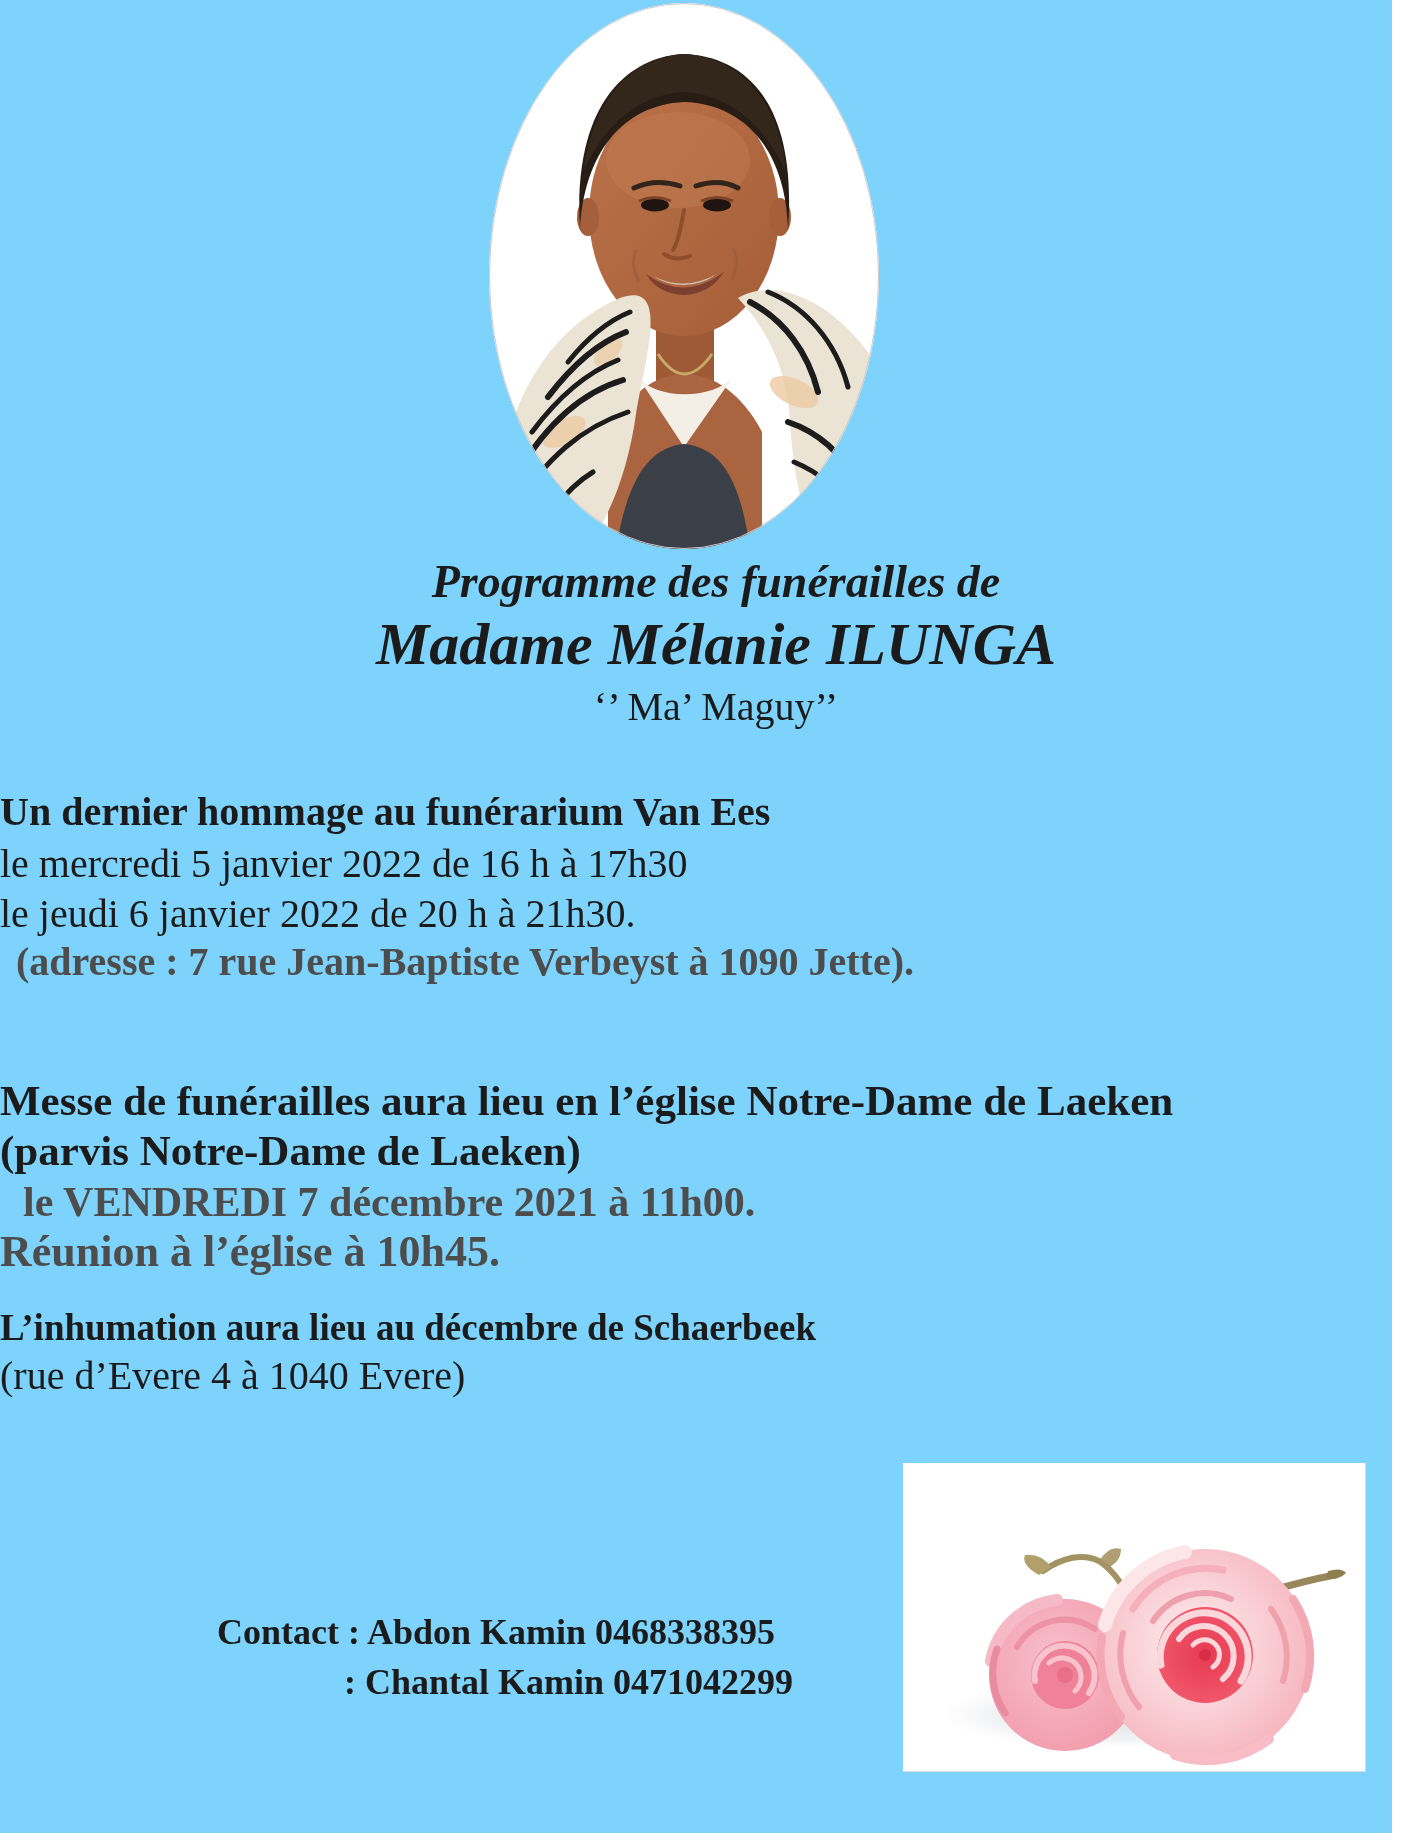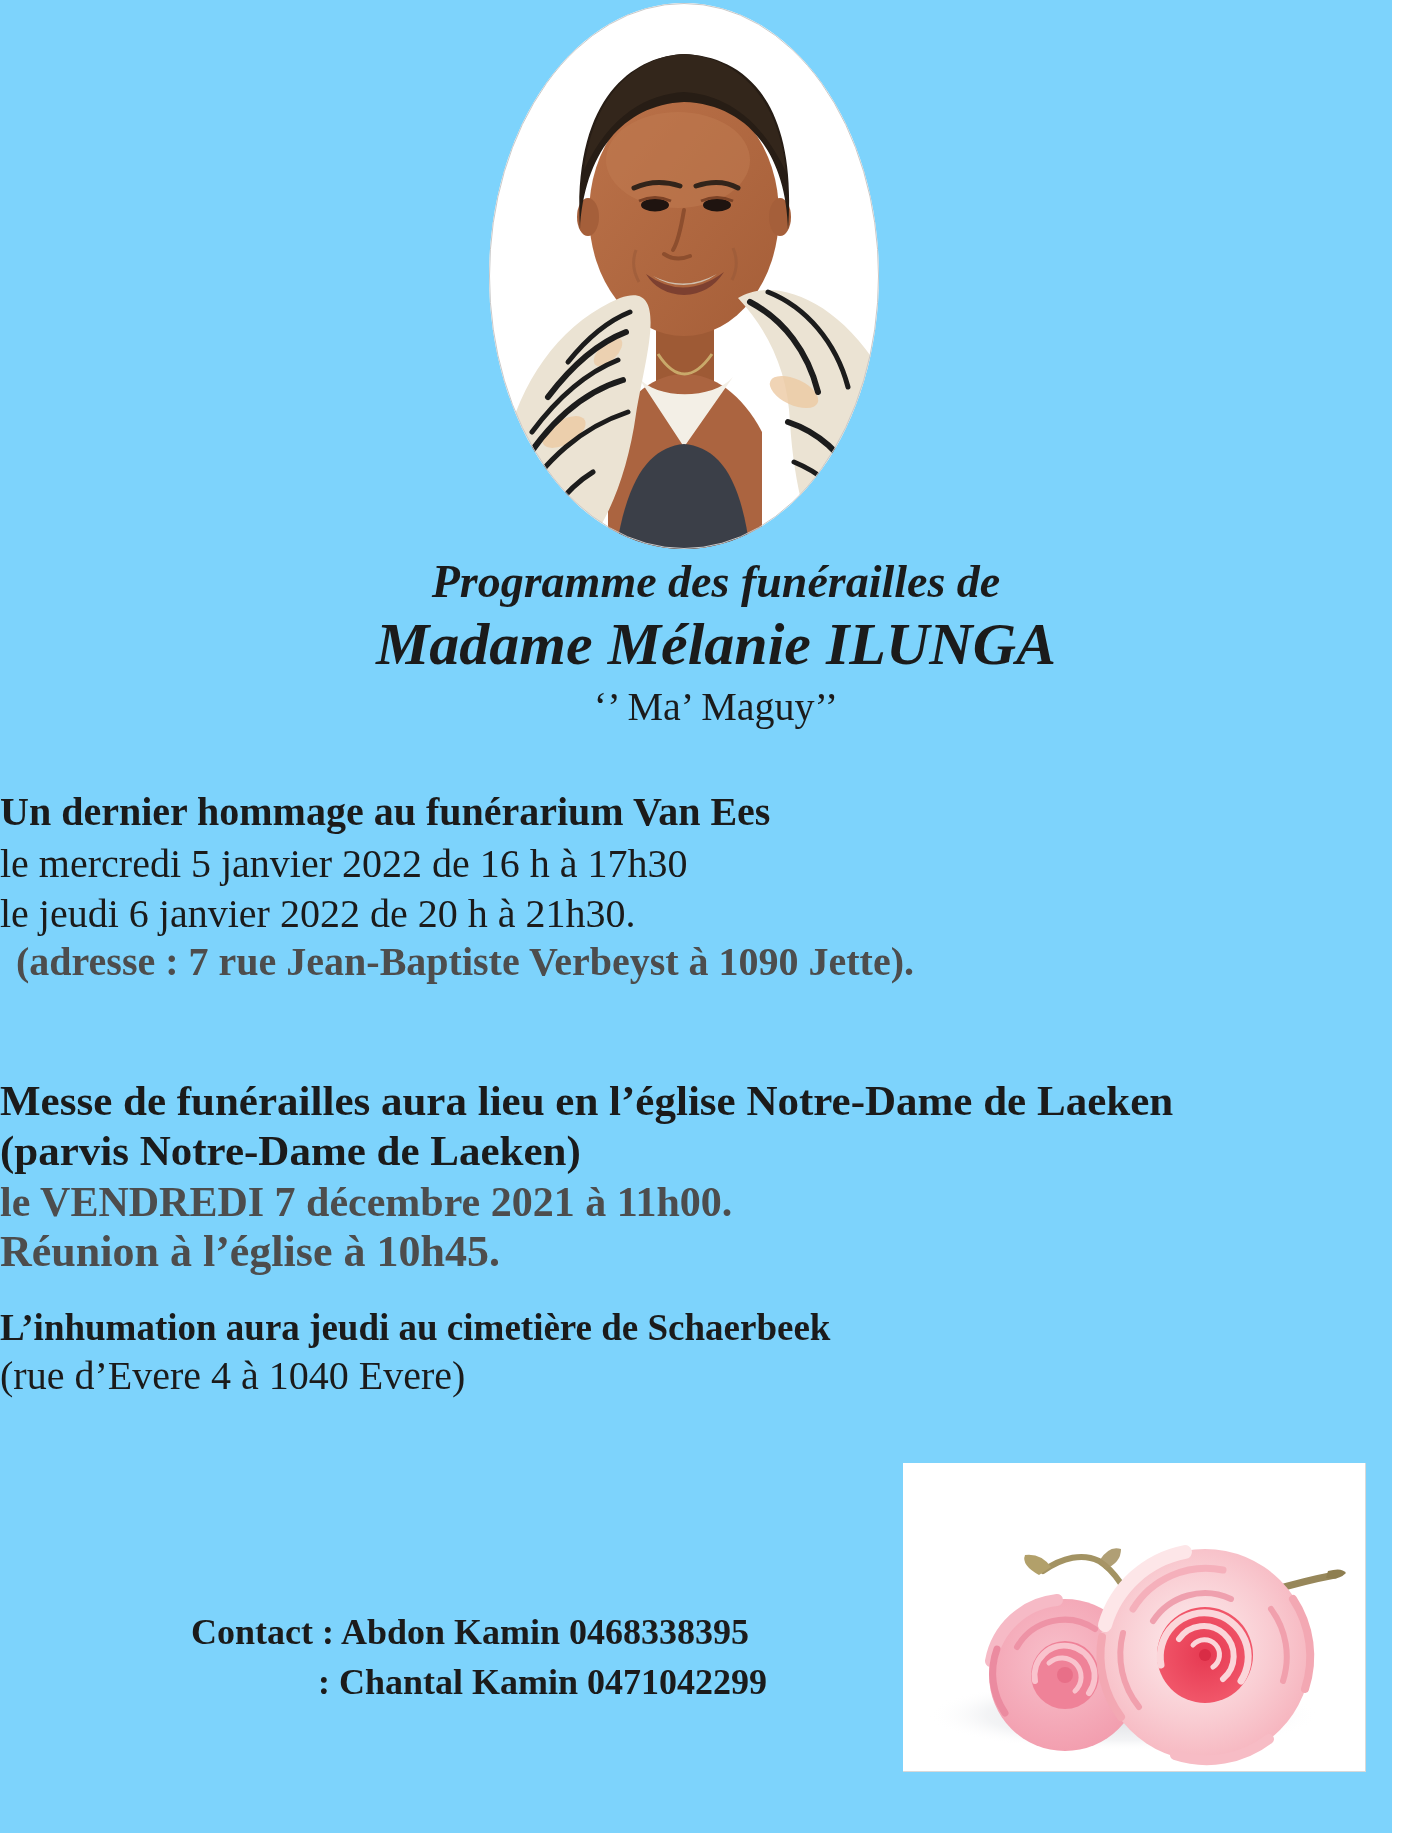--- a/index.html
+++ b/index.html
@@ -22,27 +22,27 @@
   .title-line2{font-size:60px;font-weight:bold;font-style:italic;line-height:1.1;margin-top:2px;}
   .nickname{font-size:40px;line-height:1.2;margin-top:6px;}
   
   .hommage-heading{top:788px;font-size:40px;font-weight:bold;}
   .hommage-line1{top:840px;font-size:40px;}
   .hommage-line2{top:890px;font-size:40px;}
   .hommage-address{top:938px;font-size:40px;font-weight:bold;color:#4d4d4d;padding-left:16px;}
   
   .messe-line1{top:1076px;font-size:43px;font-weight:bold;}
   .messe-line2{top:1126px;font-size:43px;font-weight:bold;}
-  .messe-line3{top:1178px;font-size:42px;font-weight:bold;color:#4d4d4d;}
+  .messe-line3{top:1178px;font-size:42px;font-weight:bold;color:#4d4d4d;padding-left:23px;}
   .messe-line4{top:1226px;font-size:44px;font-weight:bold;color:#4d4d4d;}
   
   .inhum-line1{top:1306px;font-size:37px;font-weight:bold;}
   .inhum-line2{top:1352px;font-size:40px;}
   
-  .contact-block{position:absolute;left:191px;top:1608px;text-align:left;font-size:36px;font-weight:bold;line-height:1.38;}
+  .contact-block{position:absolute;left:217px;top:1608px;text-align:left;font-size:36px;font-weight:bold;line-height:1.38;}
   .contact-line2{margin-left:127px;}
   
   .footer-line{position:absolute;left:205px;top:1732px;text-align:left;font-size:29px;}
   
   .roses{
     position:absolute;left:903px;top:1463px;width:462px;height:308px;
     border-right:1px solid #d9d9d9;border-bottom:1px solid #d9d9d9;
     background:#ffffff;
   }
 </style>
@@ -137,21 +137,21 @@
   <div class="abs hommage-heading">Un dernier hommage au funérarium Van Ees</div>
   <div class="abs hommage-line1">le mercredi 5 janvier 2022 de 16 h à 17h30</div>
   <div class="abs hommage-line2">le jeudi 6 janvier 2022 de 20 h à 21h30.</div>
   <div class="abs hommage-address">(adresse : 7 rue Jean-Baptiste Verbeyst à 1090 Jette).</div>
 
   <div class="abs messe-line1">Messe de funérailles aura lieu en l’église Notre-Dame de Laeken</div>
   <div class="abs messe-line2">(parvis Notre-Dame de Laeken)</div>
   <div class="abs messe-line3">le VENDREDI 7 décembre 2021 à 11h00.</div>
   <div class="abs messe-line4">Réunion à l’église à 10h45.</div>
 
-  <div class="abs inhum-line1">L’inhumation aura jeudi au cimetière de Schaerbeek</div>
+  <div class="abs inhum-line1">L’inhumation aura lieu au décembre de Schaerbeek</div>
   <div class="abs inhum-line2">(rue d’Evere 4 à 1040 Evere)</div>
 
   <div class="contact-block">
     <div>Contact : Abdon Kamin 0468338395</div>
     <div class="contact-line2">: Chantal Kamin 0471042299</div>
   </div>
 
 
   <div class="roses">
     <svg width="462" height="308" viewBox="0 0 462 308">

